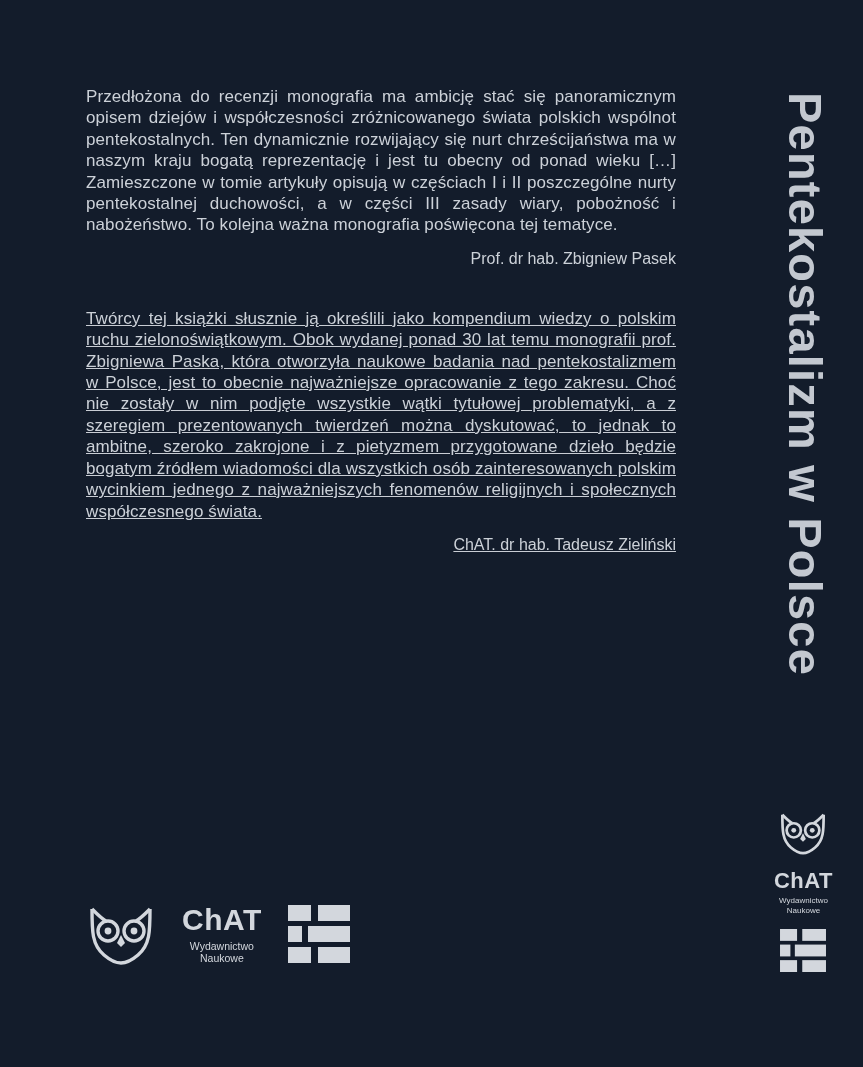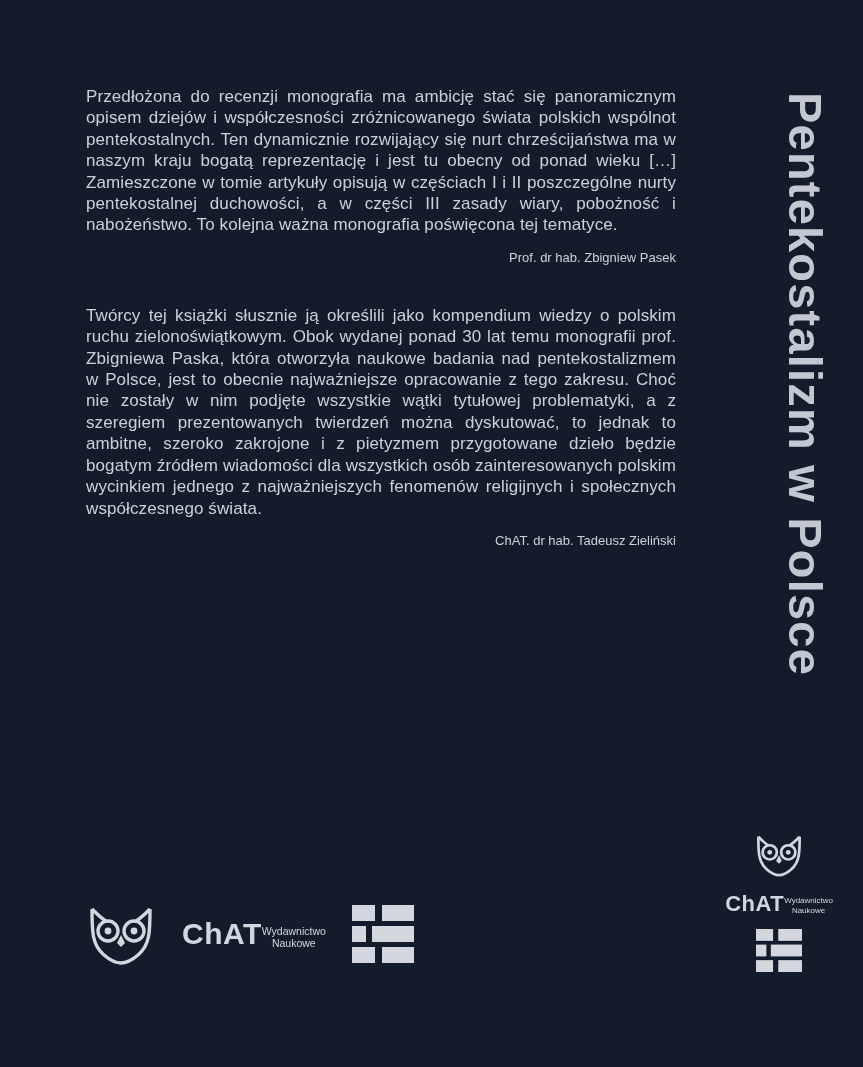--- a/index.html
+++ b/index.html
@@ -35,25 +35,25 @@
     font-size: 17px;
     line-height: 21.4px;
     letter-spacing: 0.1px;
     text-align: justify;
     text-justify: inter-word;
     color: #ccd1d8;
     font-weight: 400;
   }
   .attrib {
     margin-top: 14px;
-    font-size: 13px;
+    font-size: 16px;
     text-align: right;
     color: #ccd1d8;
   }
-  .blurb-2 { margin-top: 22px; }
+  .blurb-2 { margin-top: 22px; text-decoration: underline; }
 
   
   .spine-title {
     position: absolute;
     right: 28px;
     top: 92px;
     height: 620px;
     width: 60px;
     display: flex;
     align-items: flex-start;
@@ -76,21 +76,21 @@
     position: absolute;
     left: 86px;
     bottom: 100px;
     display: flex;
     align-items: center;
     gap: 26px;
   }
   .logo-owl { display: block; }
   .chat-logo {
     display: flex;
-    flex-direction: row;
+    flex-direction: column;
     align-items: center;
     line-height: 1;
   }
   .chat-word {
     font-size: 30px;
     font-weight: 700;
     letter-spacing: 0.5px;
     color: #d3d7dd;
   }
   .chat-sub {

